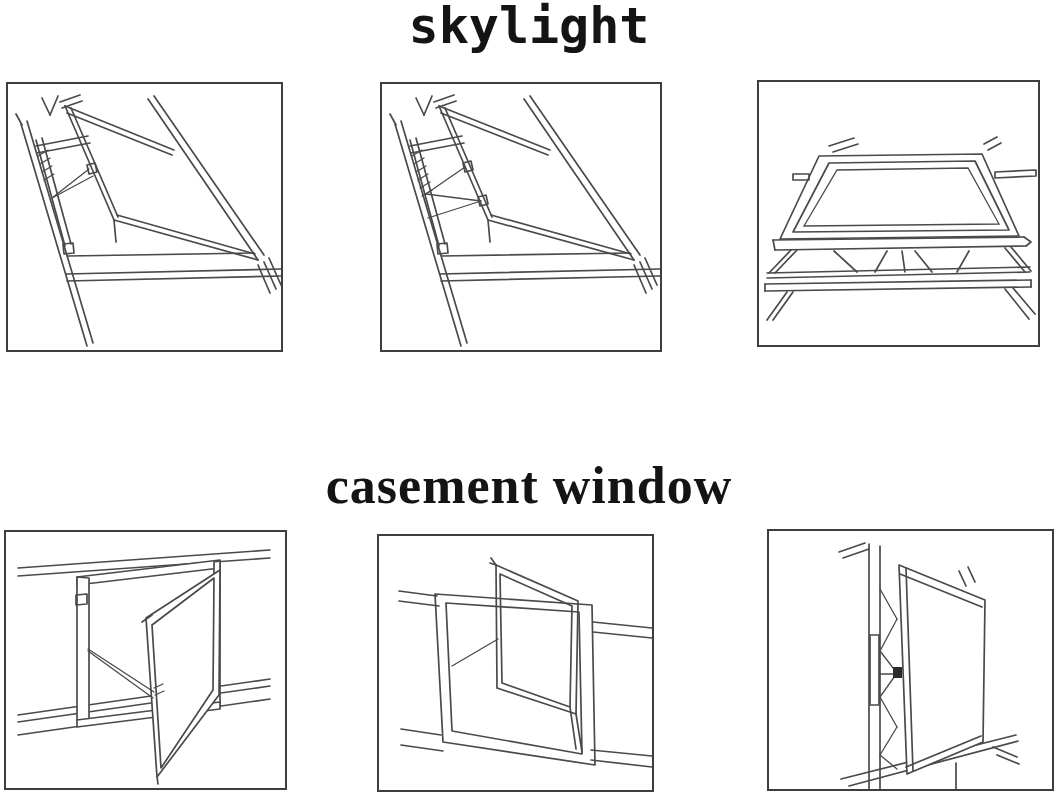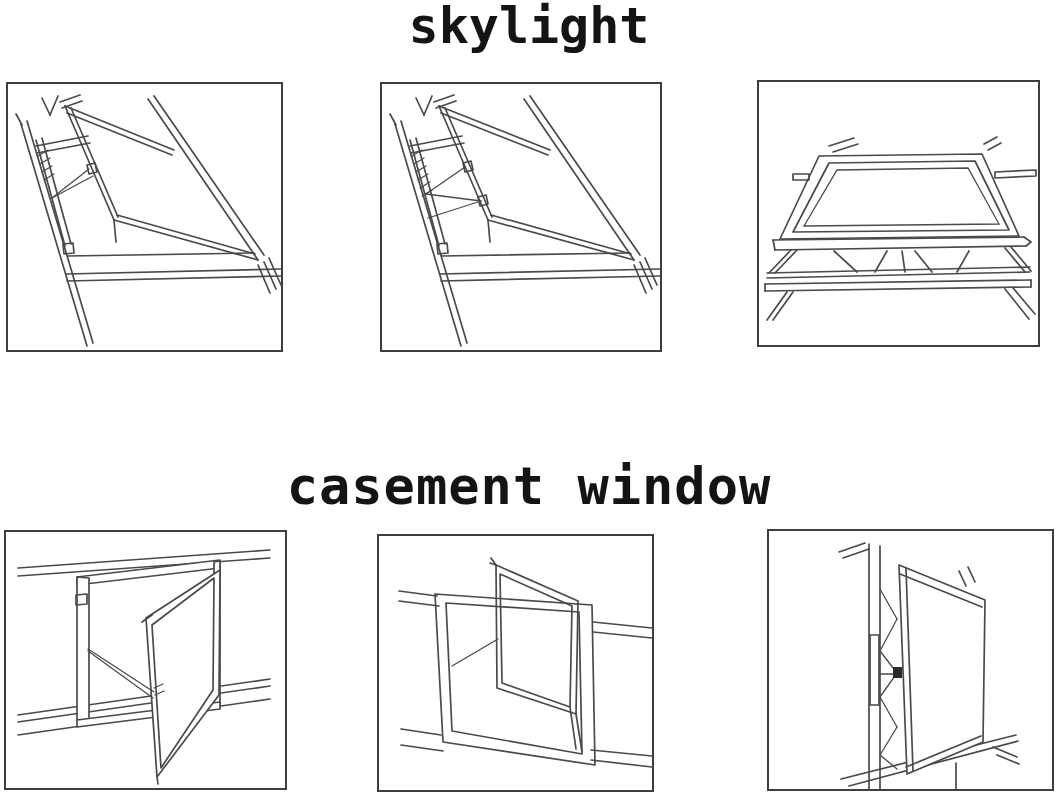--- a/index.html
+++ b/index.html
@@ -8,21 +8,21 @@
     background:#ffffff;
     font-family:"DejaVu Sans Mono","Liberation Mono",monospace;
   }
   .sheet{position:absolute;inset:0;}
   .sec-title{
     position:absolute;left:0;width:1058px;margin:0;
     text-align:center;font-weight:bold;color:#141414;
     font-family:"DejaVu Sans Mono","Liberation Mono",monospace;
   }
   #title-skylight{top:-6px;font-size:50px;line-height:64px;letter-spacing:0px;}
-  #title-casement{top:452px;font-size:52px;line-height:68px;letter-spacing:1px;}
+  #title-casement{top:452px;font-size:52px;line-height:68px;letter-spacing:1px;font-family:Liberation Serif, serif;}
   figure.panel{
     position:absolute;margin:0;background:#ffffff;
     border:2px solid #3e3e3e;
   }
   figure.panel svg{display:block;}
   
   #pA{left:6px;  top:82px;  width:273px;height:266px;}
   #pB{left:380px; top:82px;  width:278px;height:266px;}
   #pC{left:757px; top:80px;  width:279px;height:263px;}
   #pD{left:4px;  top:530px; width:279px;height:256px;}

